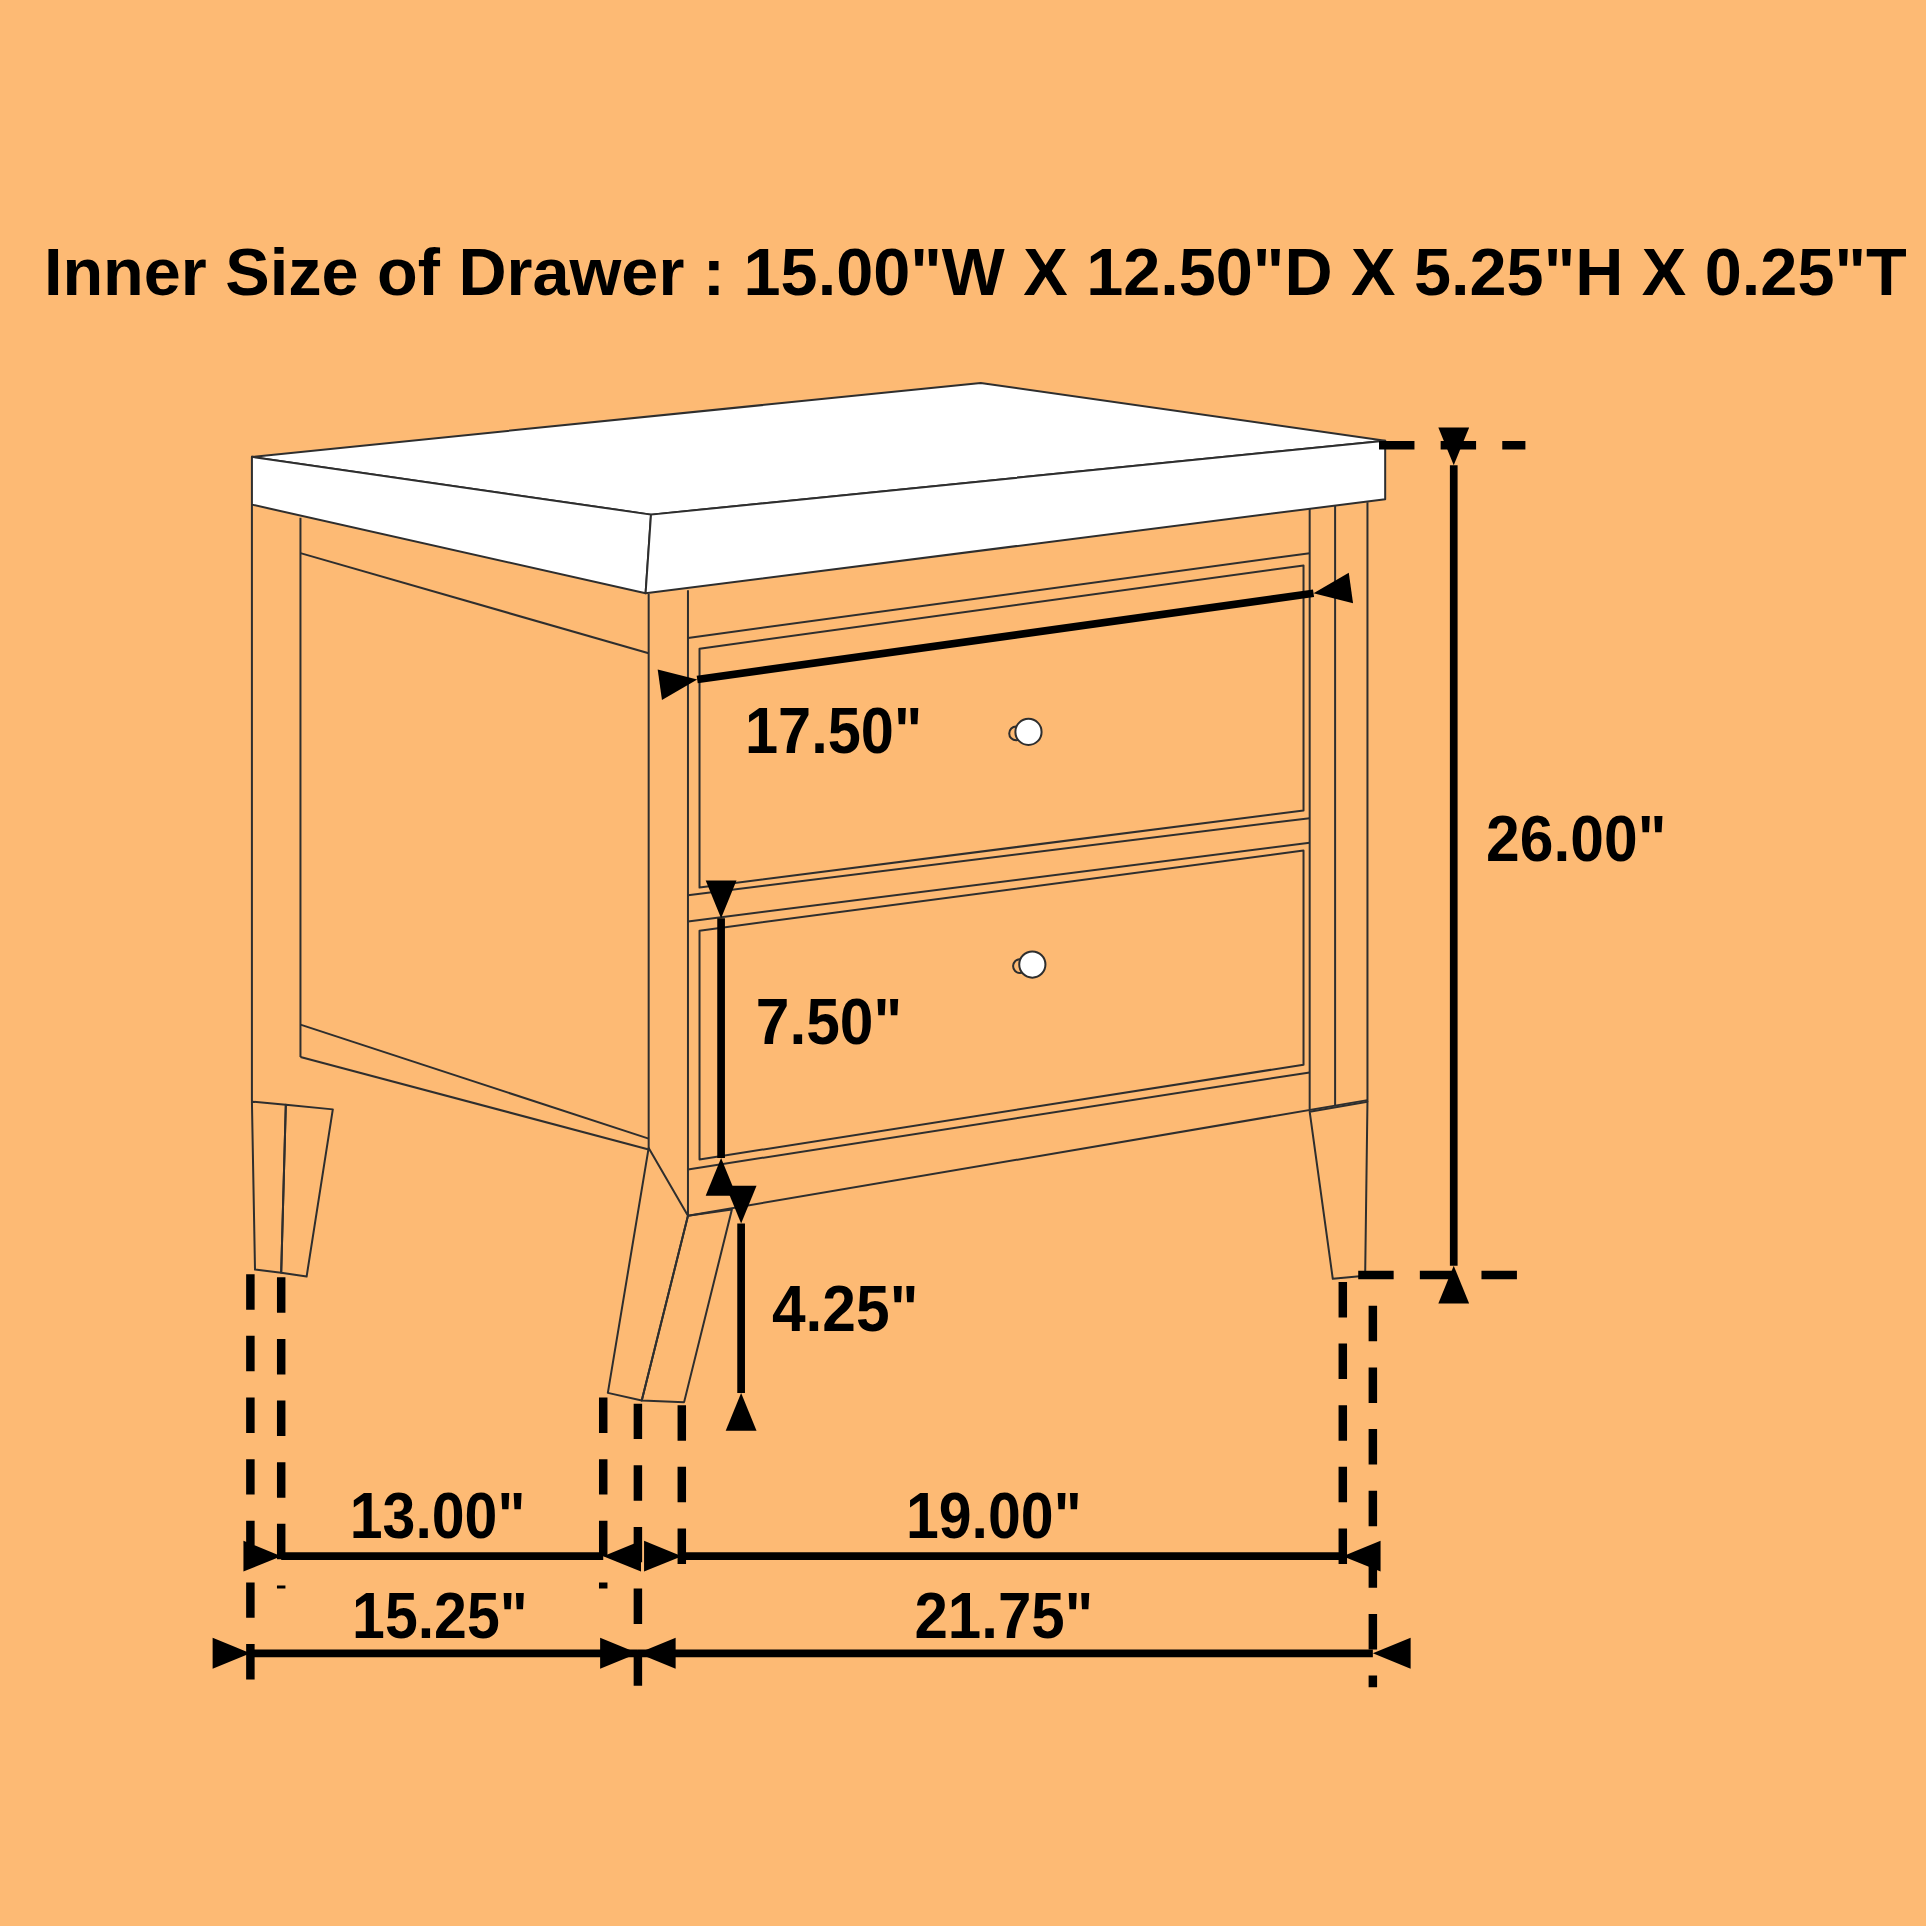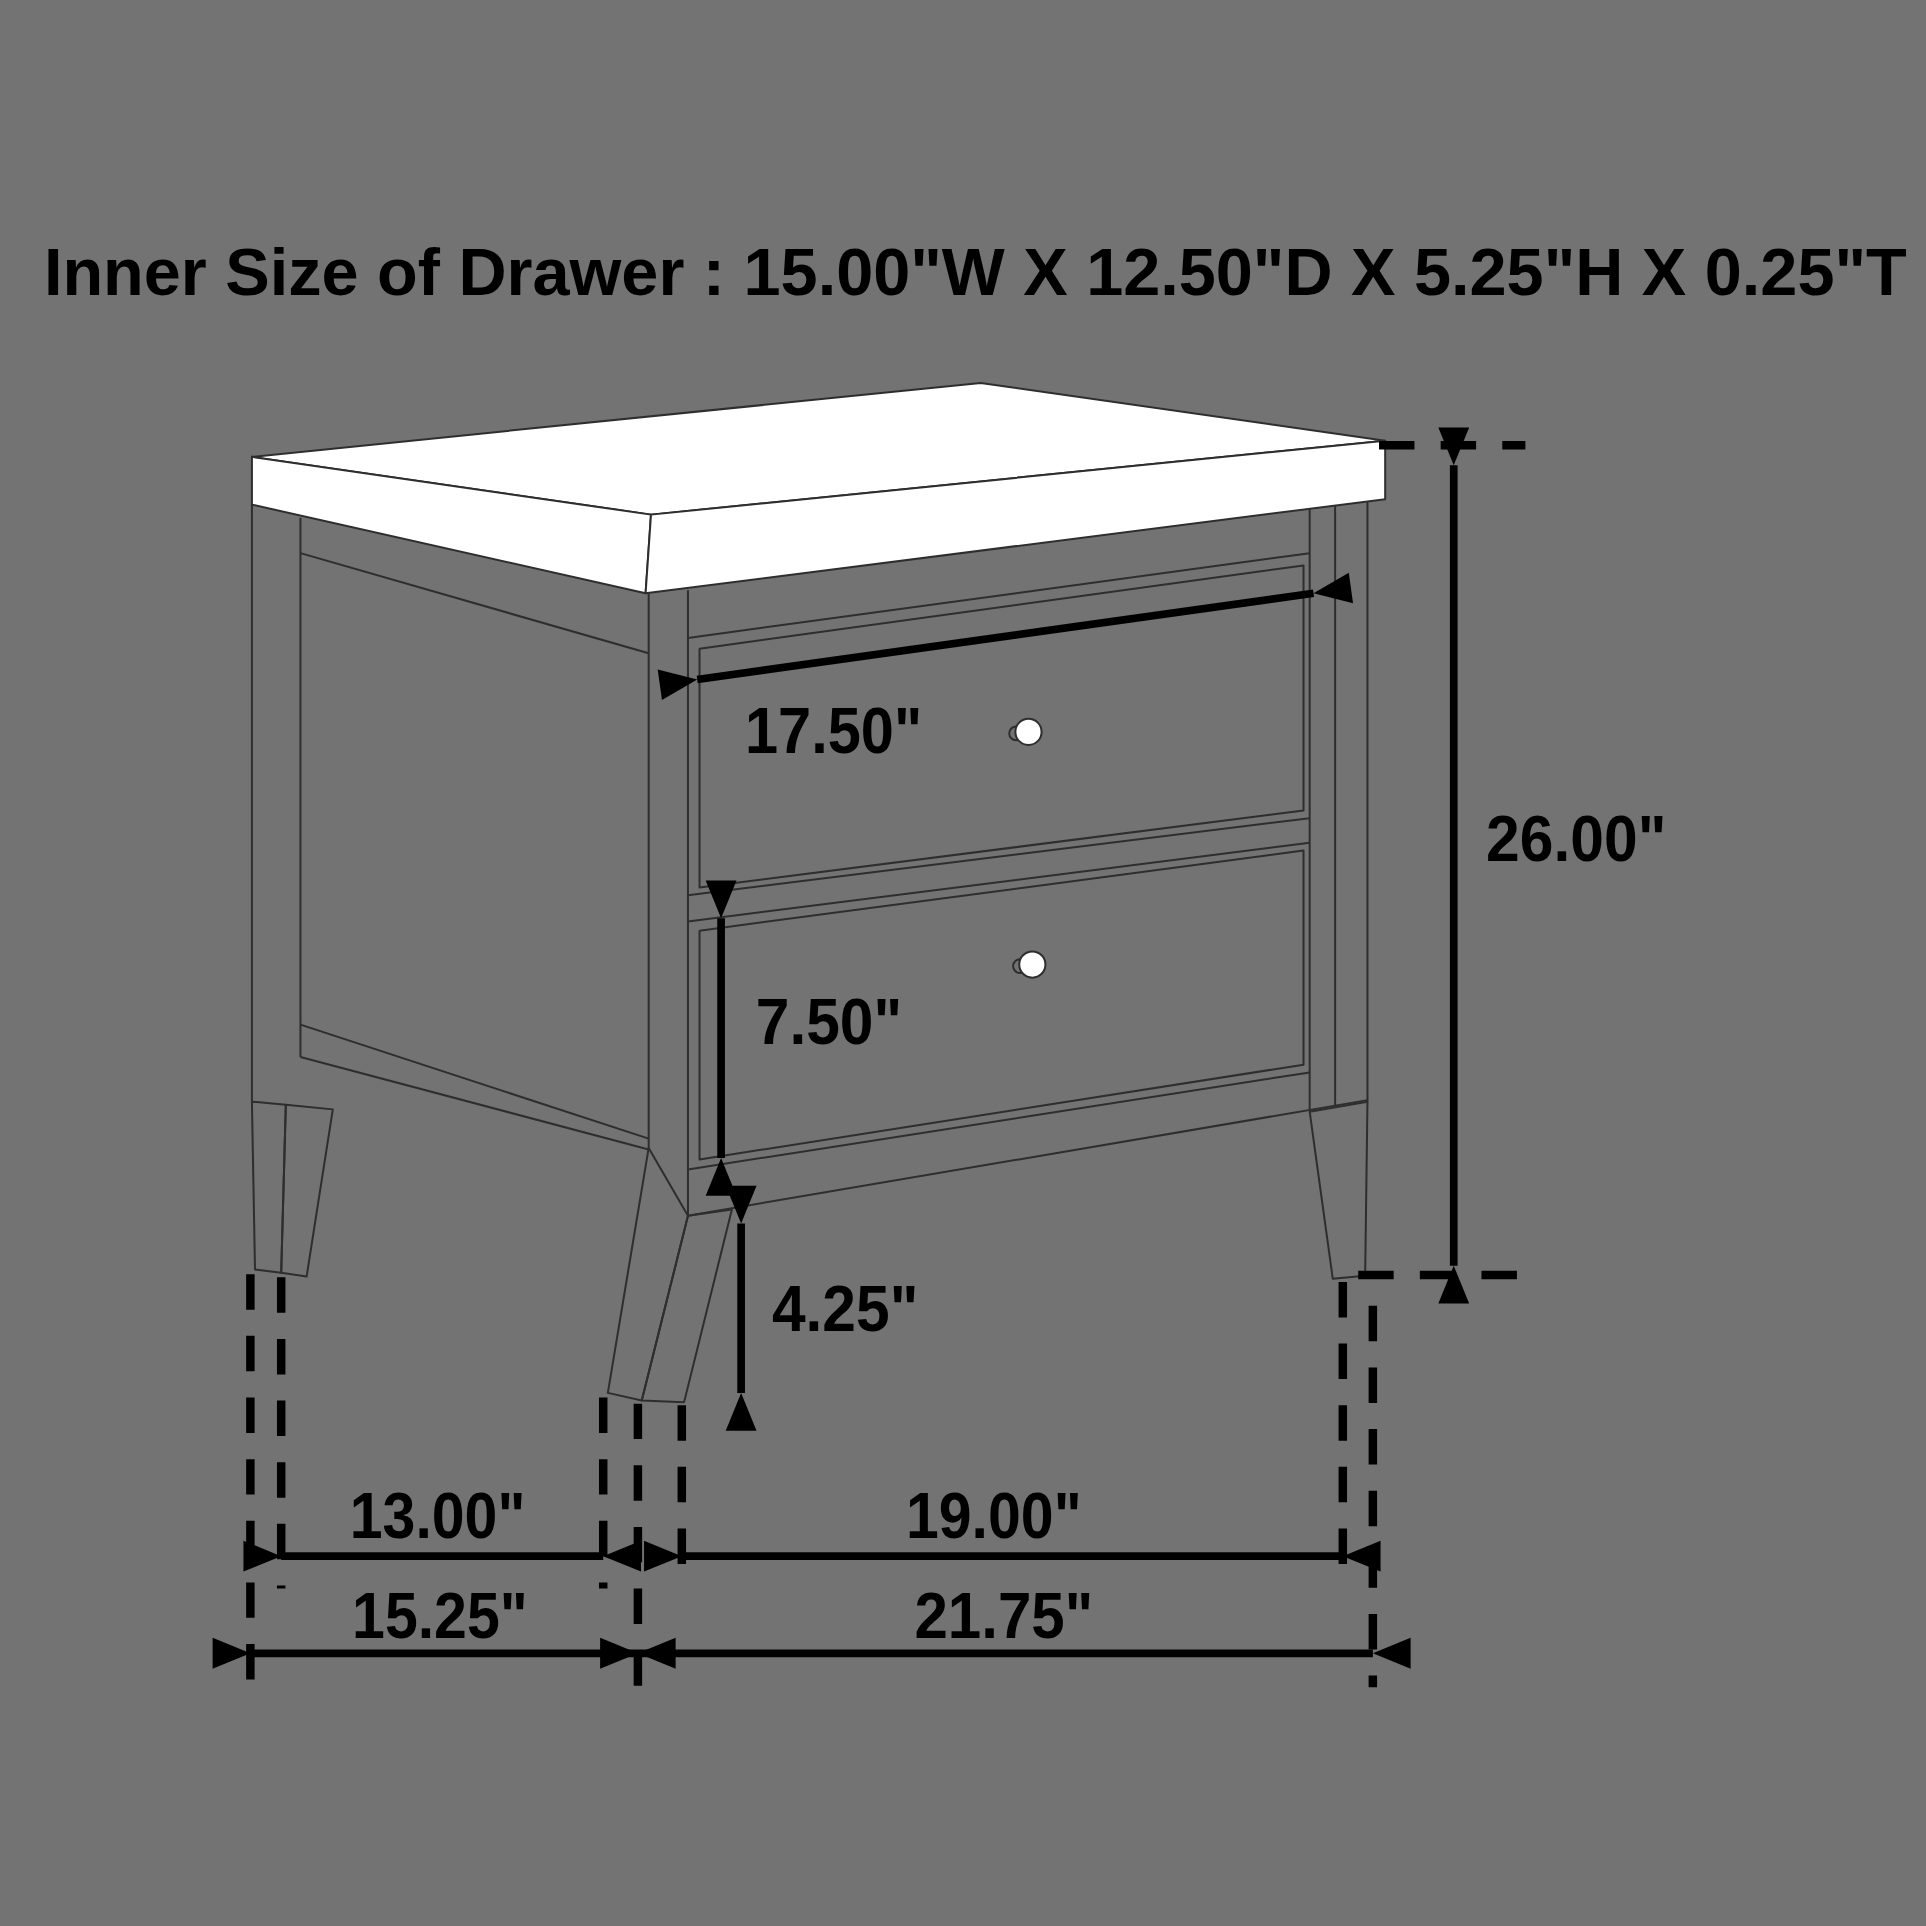--- a/index.html
+++ b/index.html
@@ -5,21 +5,21 @@
   html, body {
     margin: 0;
     padding: 0;
     background: #ffffff;
     font-family: "Liberation Sans", sans-serif;
   }
   .stage {
     position: relative;
     width: 1926px;
     height: 1926px;
-    background: #737373;
+    background: #fdba74;
     overflow: hidden;
   }
   svg { display: block; }
   .furn {
     fill: none;
     stroke: #2e2e2e;
     stroke-width: 2.6;
     stroke-linejoin: round;
   }
   .furn-fill {

